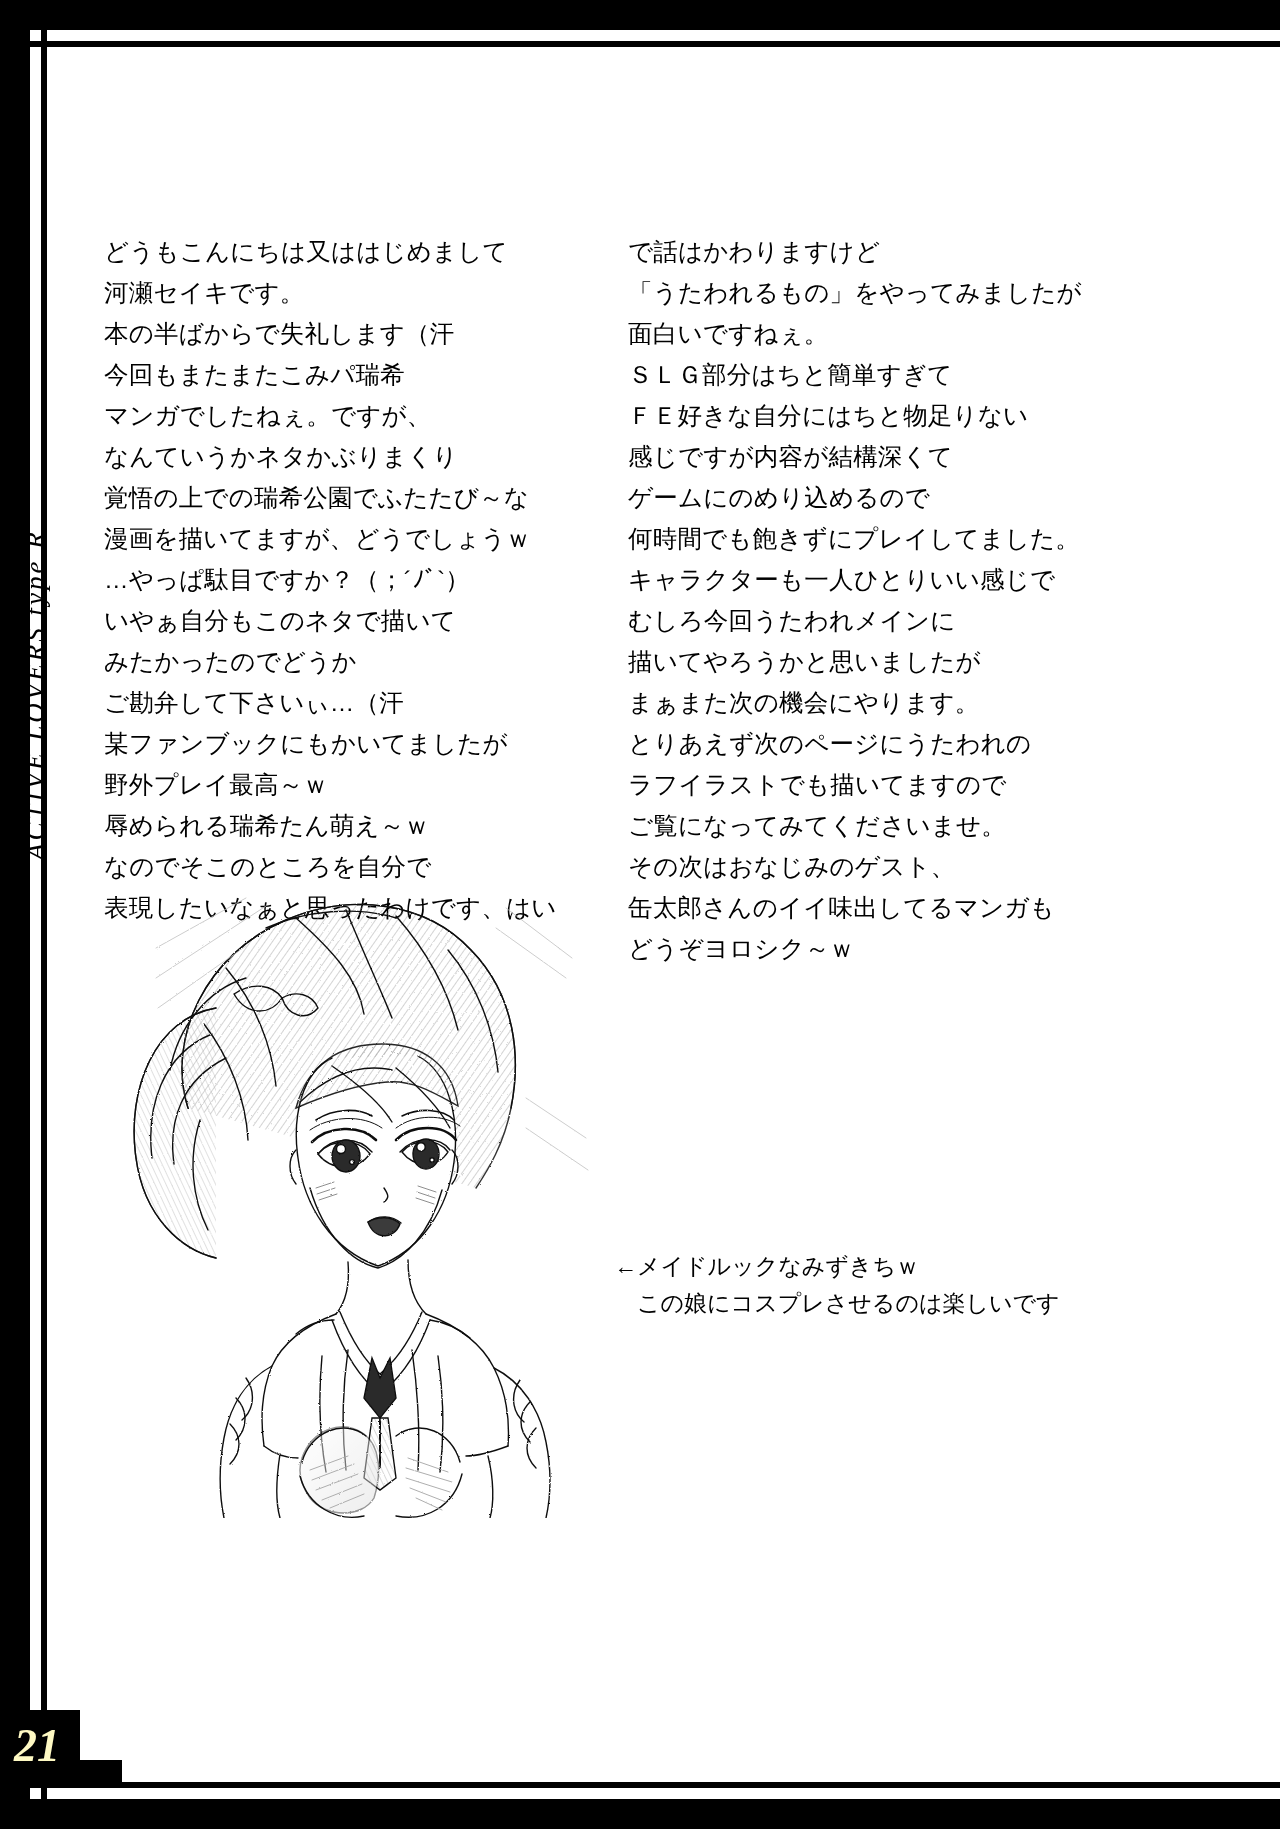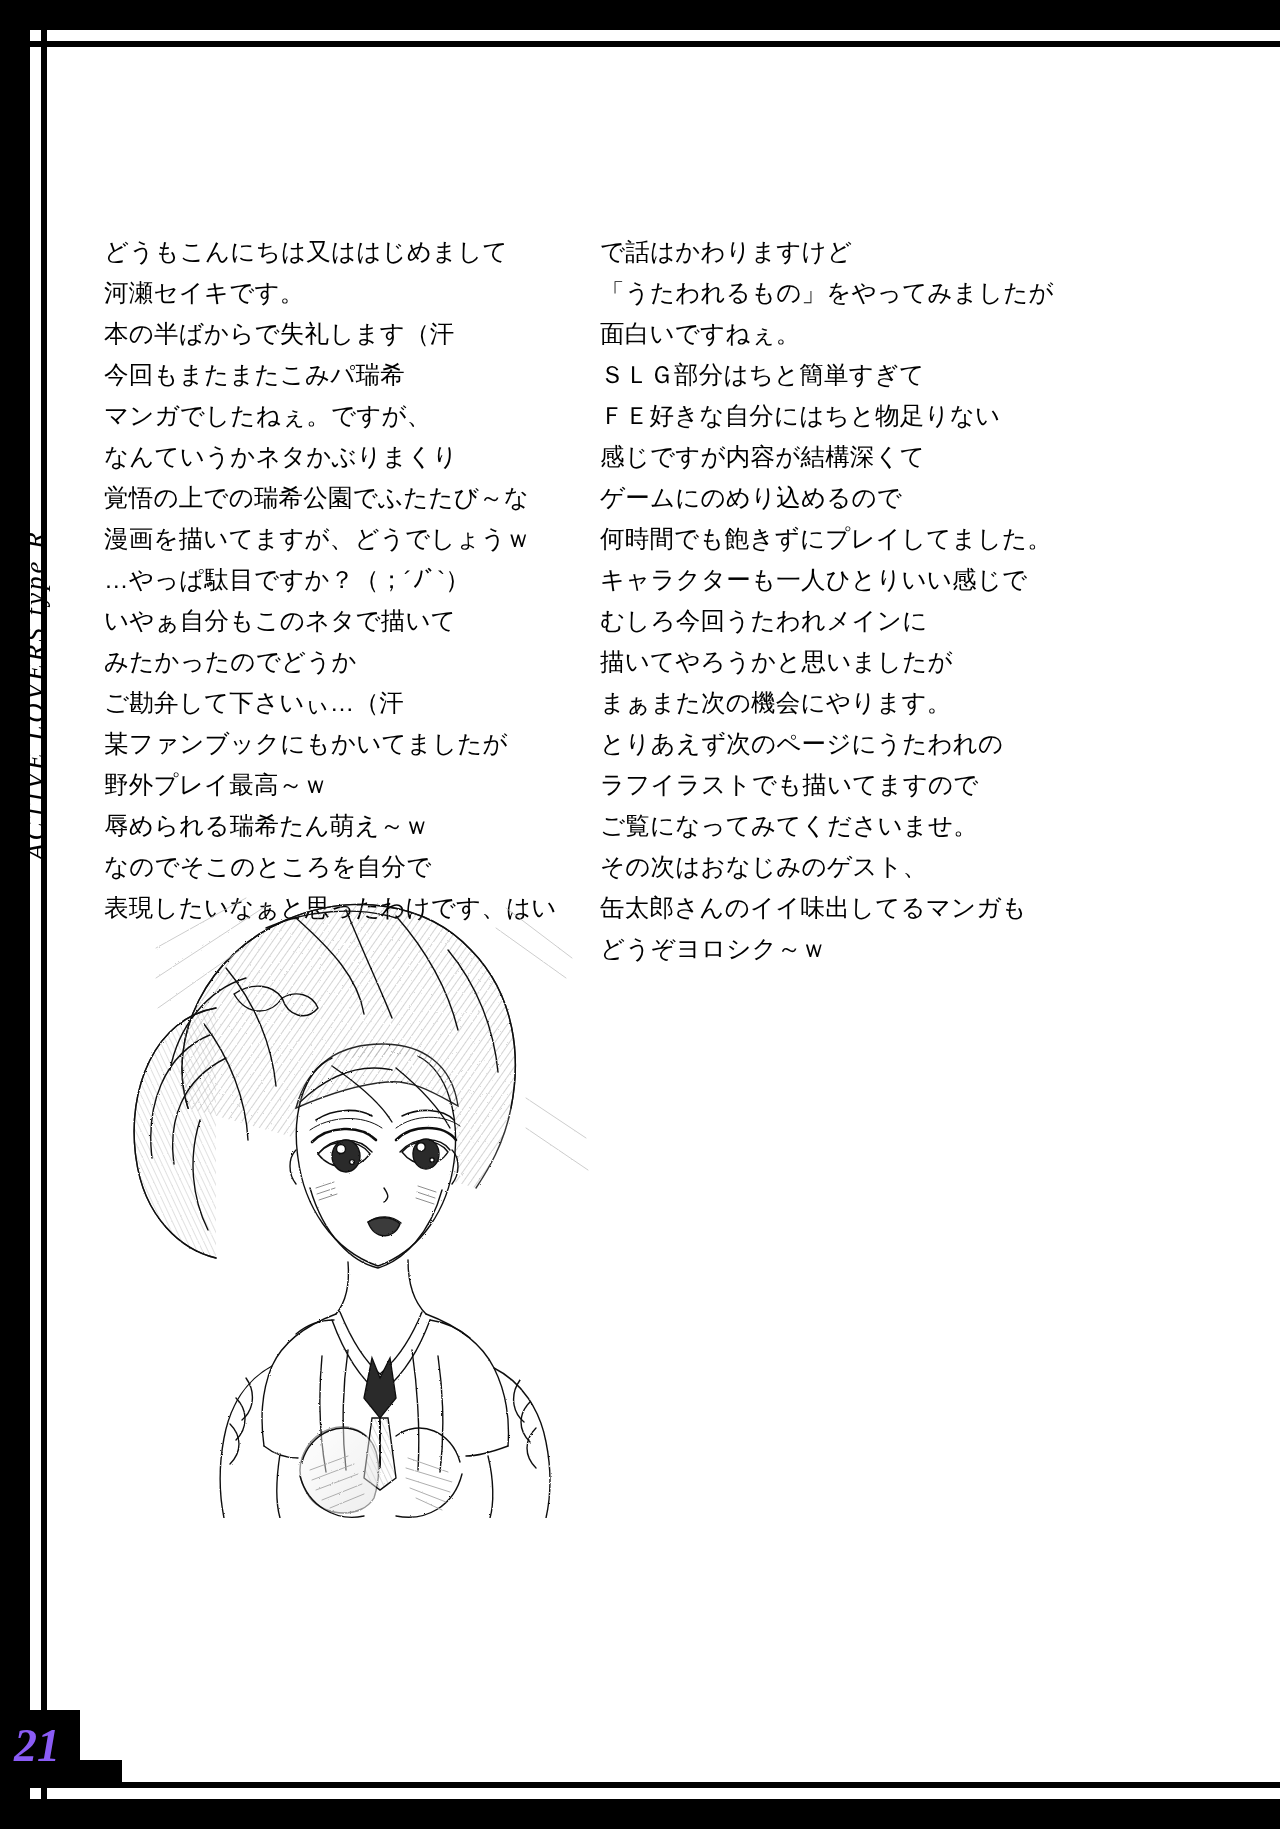--- a/index.html
+++ b/index.html
@@ -85,21 +85,21 @@
   
   .page-number-block {
     position: absolute;
     left: 0;
     bottom: 47px;
     width: 80px;
     height: 72px;
     background: #000000;
   }
   .page-number-block .num {
-    color: #8b5cf6;
+    color: #fef9c3;
     font-family: "Liberation Serif", serif;
     font-style: italic;
     font-weight: bold;
     font-size: 46px;
     line-height: 72px;
     padding-left: 14px;
     display: block;
   }
   .page-number-bar {
     position: absolute;
@@ -149,21 +149,21 @@
     color: #000000;
     white-space: pre-line;
     letter-spacing: 0.2px;
   }
   .col-left {
     left: 104px;
     top: 190px;
     width: 470px;
   }
   .col-right {
-    left: 600px;
+    left: 628px;
     top: 190px;
     width: 500px;
   }
   .col p {
     margin: 0;
   }
 
   
   .caption {
     position: absolute;
@@ -241,20 +241,22 @@
 描いてやろうかと思いましたが
 まぁまた次の機会にやります。
 とりあえず次のページにうたわれの
 ラフイラストでも描いてますので
 ご覧になってみてくださいませ。
 その次はおなじみのゲスト、
 缶太郎さんのイイ味出してるマンガも
 どうぞヨロシク～ｗ</p>
   </div>
 
+  <div class="caption">←メイドルックなみずきちｗ
+　この娘にコスプレさせるのは楽しいです</div>
 
   <div class="illustration">
     <svg viewBox="0 0 500 660" width="500" height="660" xmlns="http://www.w3.org/2000/svg">
       <defs>
         <filter id="rough">
           <feTurbulence type="fractalNoise" baseFrequency="0.9" numOctaves="3" result="n"></feTurbulence>
           <feDisplacementMap in="SourceGraphic" in2="n" scale="2"></feDisplacementMap>
         </filter>
         <linearGradient id="shade" x1="0" y1="0" x2="1" y2="1">
           <stop offset="0%" stop-color="#ffffff"></stop>

